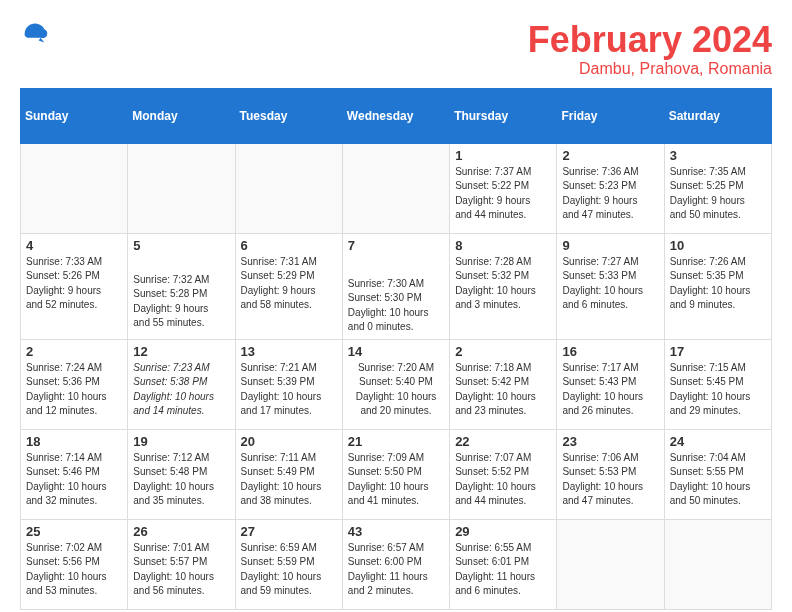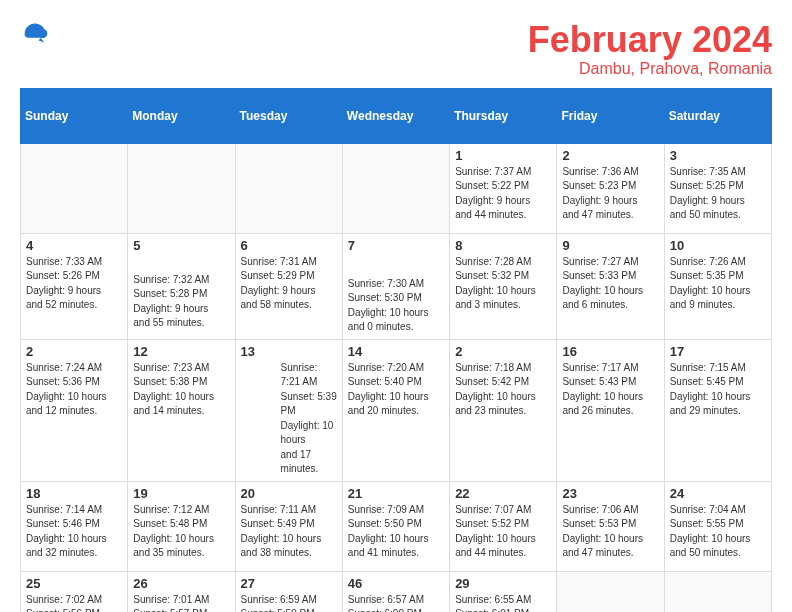--- a/index.html
+++ b/index.html
@@ -200,35 +200,35 @@
       <tr>
         <td>
           <span class="day-number">2</span>
           <div class="day-detail" style="white-space: pre-line;">Sunrise: 7:24 AM
 Sunset: 5:36 PM
 Daylight: 10 hours
 and 12 minutes.</div>
         </td>
         <td>
           <span class="day-number">12</span>
-          <div class="day-detail" style="white-space: pre-line;">Sunrise: 7:23 AM
+          <div class="day-detail" style="white-space: pre-line; font-style: italic;">Sunrise: 7:23 AM
 Sunset: 5:38 PM
 Daylight: 10 hours
 and 14 minutes.</div>
         </td>
         <td>
           <span class="day-number">13</span>
-          <div class="day-detail" style="white-space: pre-line; margin-left: 40px;">Sunrise: 7:21 AM
+          <div class="day-detail" style="white-space: pre-line;">Sunrise: 7:21 AM
 Sunset: 5:39 PM
 Daylight: 10 hours
 and 17 minutes.</div>
         </td>
         <td>
           <span class="day-number">14</span>
-          <div class="day-detail" style="white-space: pre-line;">Sunrise: 7:20 AM
+          <div class="day-detail" style="white-space: pre-line; text-align: center;">Sunrise: 7:20 AM
 Sunset: 5:40 PM
 Daylight: 10 hours
 and 20 minutes.</div>
         </td>
         <td>
           <span class="day-number">2</span>
           <div class="day-detail" style="white-space: pre-line;">Sunrise: 7:18 AM
 Sunset: 5:42 PM
 Daylight: 10 hours
 and 23 minutes.</div>
@@ -315,21 +315,21 @@
 and 56 minutes.</div>
         </td>
         <td>
           <span class="day-number">27</span>
           <div class="day-detail" style="white-space: pre-line;">Sunrise: 6:59 AM
 Sunset: 5:59 PM
 Daylight: 10 hours
 and 59 minutes.</div>
         </td>
         <td>
-          <span class="day-number">46</span>
+          <span class="day-number">43</span>
           <div class="day-detail" style="white-space: pre-line;">Sunrise: 6:57 AM
 Sunset: 6:00 PM
 Daylight: 11 hours
 and 2 minutes.</div>
         </td>
         <td>
           <span class="day-number">29</span>
           <div class="day-detail" style="white-space: pre-line;">Sunrise: 6:55 AM
 Sunset: 6:01 PM
 Daylight: 11 hours

